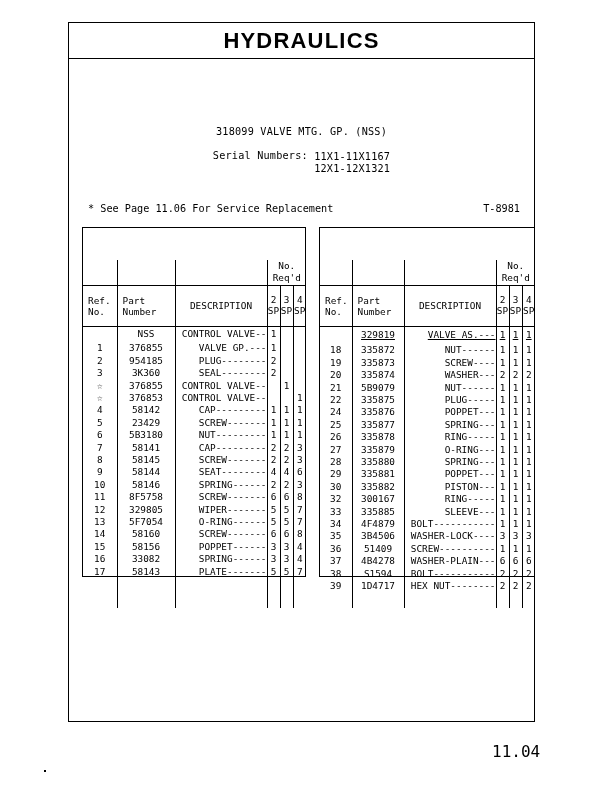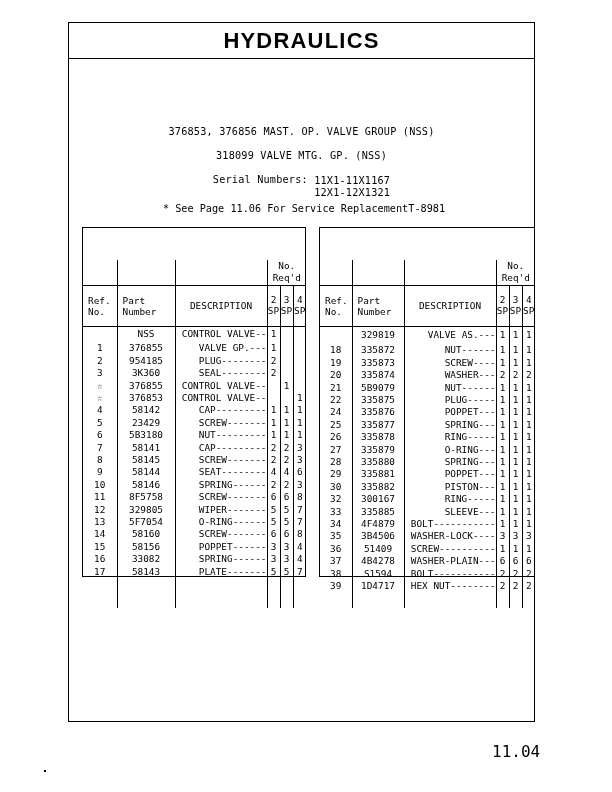--- a/index.html
+++ b/index.html
@@ -72,21 +72,21 @@
   .sn-list div { line-height: 12px; }
 
   
   #note-line {
     position: absolute;
     left: 19px;
     right: 14px;
     top: 180px;
     font-size: 10.2px;
     display: flex;
-    justify-content: center;
+    justify-content: space-between;
     align-items: baseline;
   }
 
   
   .parts-table {
     position: absolute;
     top: 204px;
     border: 1.3px solid #000;
     box-sizing: border-box;
     font-size: 9.4px;
@@ -160,21 +160,20 @@
 </head>
 <body>
 
 <div id="page-frame">
 
   <div id="title-banner">
     <div id="title-text">HYDRAULICS</div>
   </div>
 
   <div id="heading-block">
-    <div class="head-line">376853, 376856 MAST. OP. VALVE GROUP (NSS)</div>
     <div class="head-line">318099 VALVE MTG. GP. (NSS)</div>
     <div id="serial-row">
       <span class="sn-label">Serial Numbers:</span>
       <span class="sn-list">
         <div>11X1-11X1167</div>
         <div>12X1-12X1321</div>
       </span>
     </div>
   </div>
 
@@ -432,21 +431,21 @@
             <div class="hdr-sp"><span>3</span></div>
             <div class="hdr-sp"><span>SP</span></div>
           </td>
           <td>
             <div class="hdr-sp"><span>4</span></div>
             <div class="hdr-sp"><span>SP</span></div>
           </td>
         </tr>
       </thead>
       <tbody id="right-body">
-          <tr style="height: 18px;">
+          <tr style="height: 18px; text-decoration: underline;">
             <td class="c-ref v-ref"></td>
             <td class="c-part v-part">329819</td>
             <td class="c-desc v-desc">VALVE AS.---</td>
             <td class="c-qty v-q">1</td>
             <td class="c-qty v-q">1</td>
             <td class="c-qty">1</td>
           </tr>
           <tr>
             <td class="c-ref v-ref">18</td>
             <td class="c-part v-part">335872</td>

